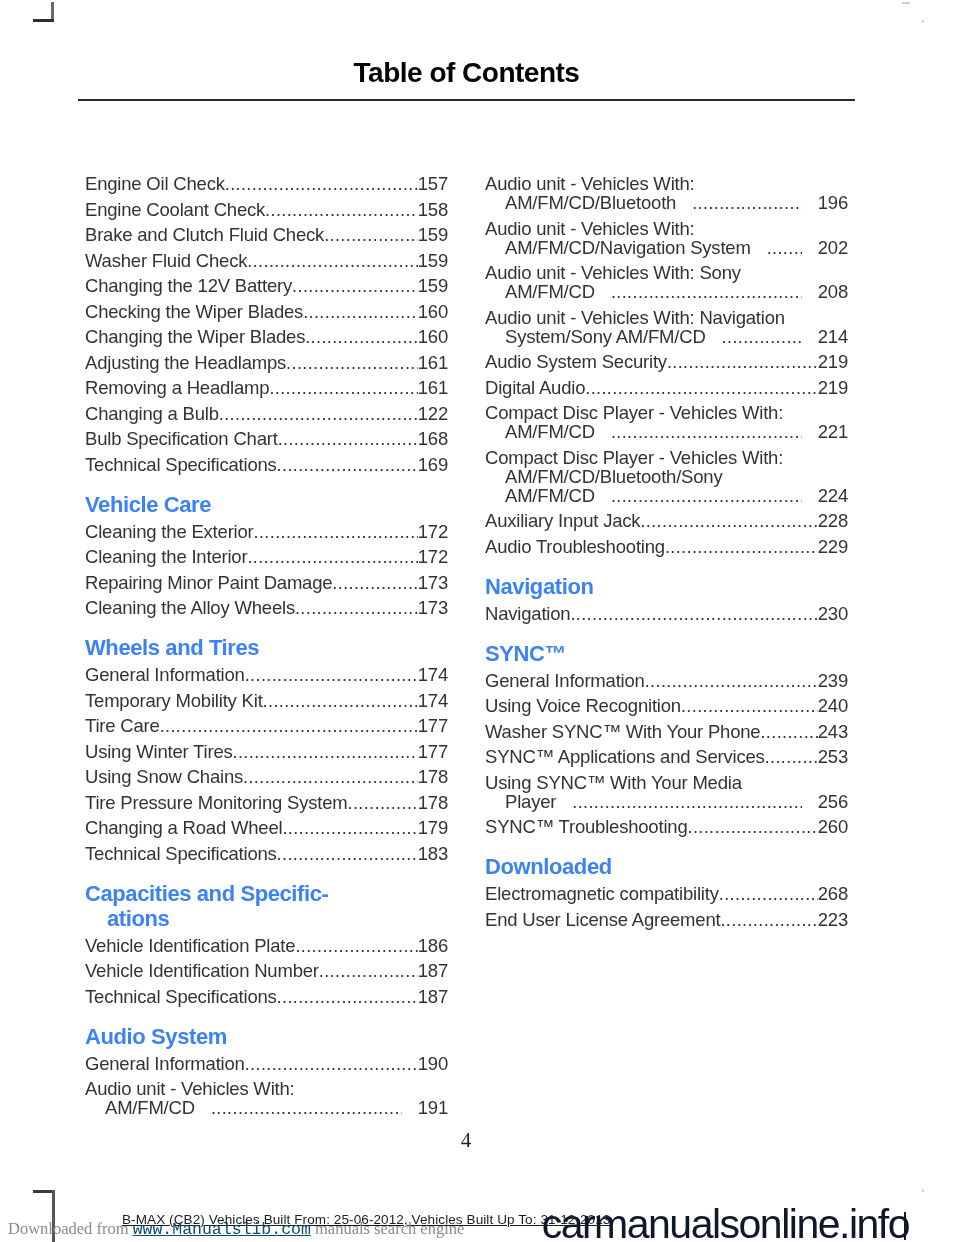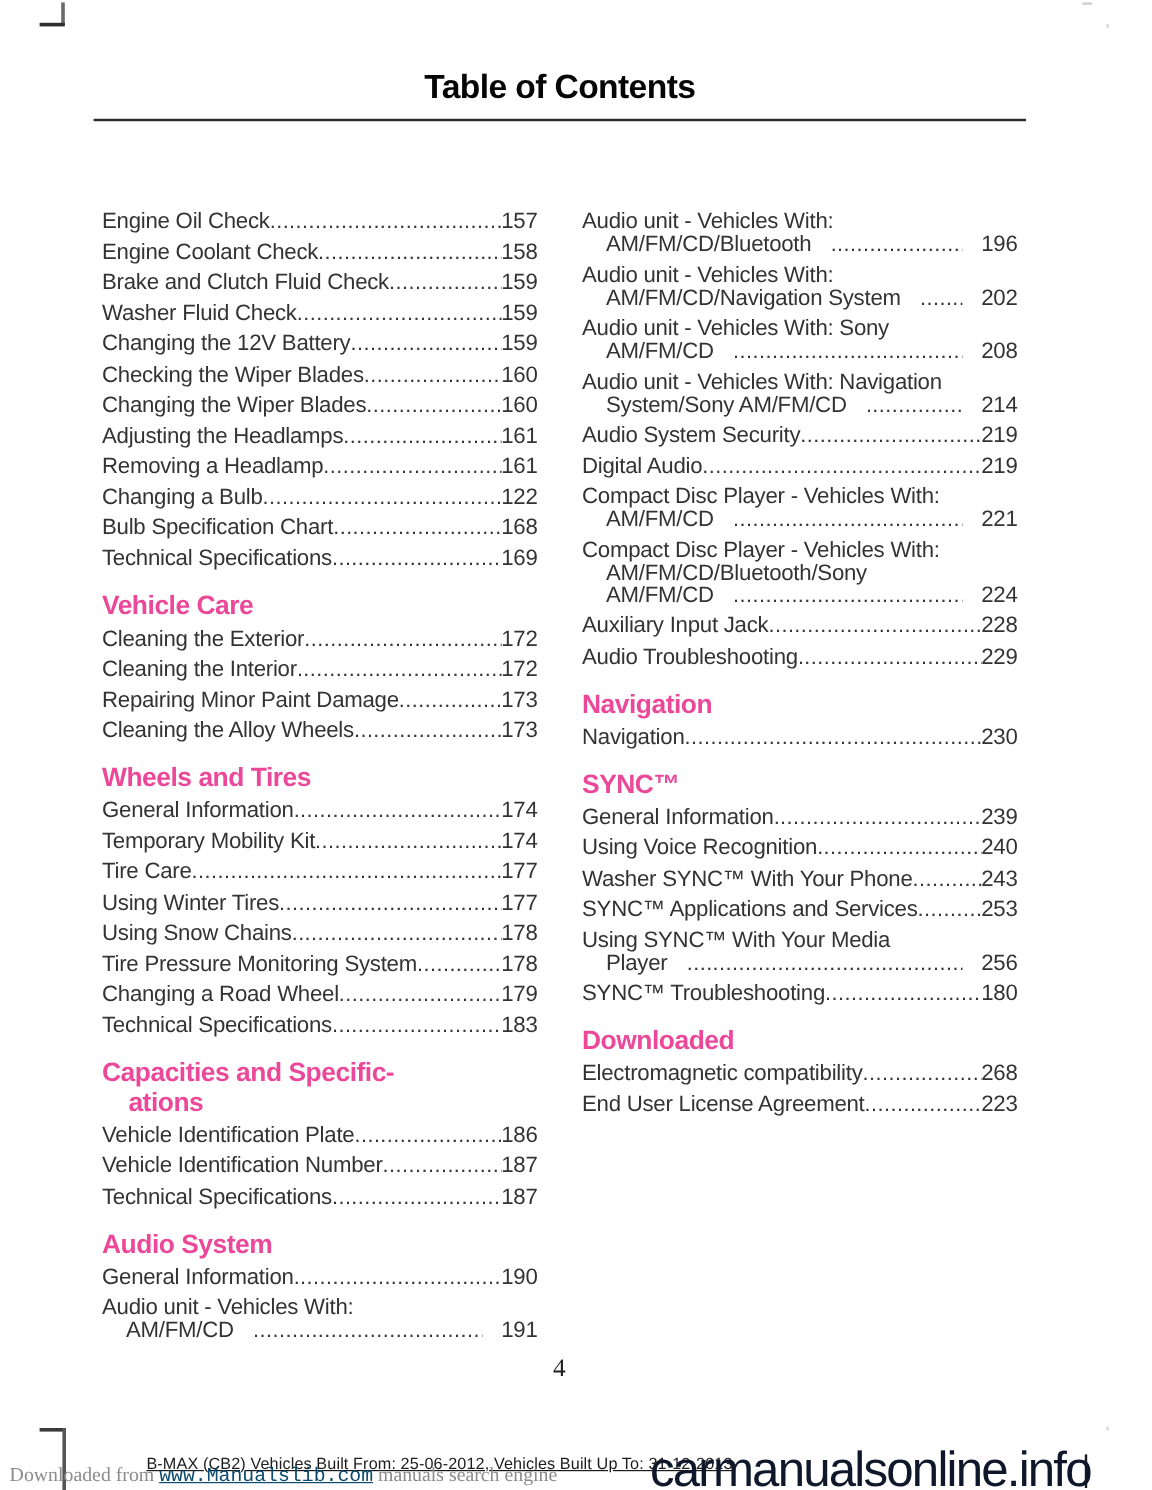--- a/index.html
+++ b/index.html
@@ -31,21 +31,21 @@
 
   
   .col { position:absolute; top:140px; width:363px;margin-top:34px; }
   .col-left  { left:85px; }
   .col-right { left:485px; }
 
   .toc-section { margin-top:17px; }
   .toc-section:first-child { margin-top:0; }
 
   .toc-heading {
-    font-size:22px; font-weight:bold; color:#ec4899;
+    font-size:22px; font-weight:bold; color:#3b82f6;
     letter-spacing:-0.4px; line-height:25px; margin:0 0 5px 0;
   }
   .heading-cont { padding-left:22px; }
 
   .toc-entry { margin-bottom:5.5px; font-size:18.5px; color:#333333; line-height:19px; letter-spacing:-0.2px; }
   .entry-line.final { display:flex; align-items:baseline; }
   .entry-line.cont  { padding-left:20px;gap:16px; }
   .label { white-space:nowrap; }
   .dots  { flex:1 1 auto; overflow:hidden; white-space:nowrap; min-width:6px; }
   .dots::after {
@@ -450,21 +450,21 @@
           <div class="entry-line cont final">
             <span class="label">Player</span>
             <span class="dots"></span>
             <span class="num">256</span>
           </div>
         </div>
         <div class="toc-entry">
           <div class="entry-line final">
             <span class="label">SYNC™ Troubleshooting</span>
             <span class="dots"></span>
-            <span class="num">180</span>
+            <span class="num">260</span>
           </div>
         </div>
       </div>
       <div class="toc-section">
         <div class="toc-heading">
           <div>Downloaded</div>
         </div>
         <div class="toc-entry">
           <div class="entry-line final">
             <span class="label">Electromagnetic compatibility</span>

